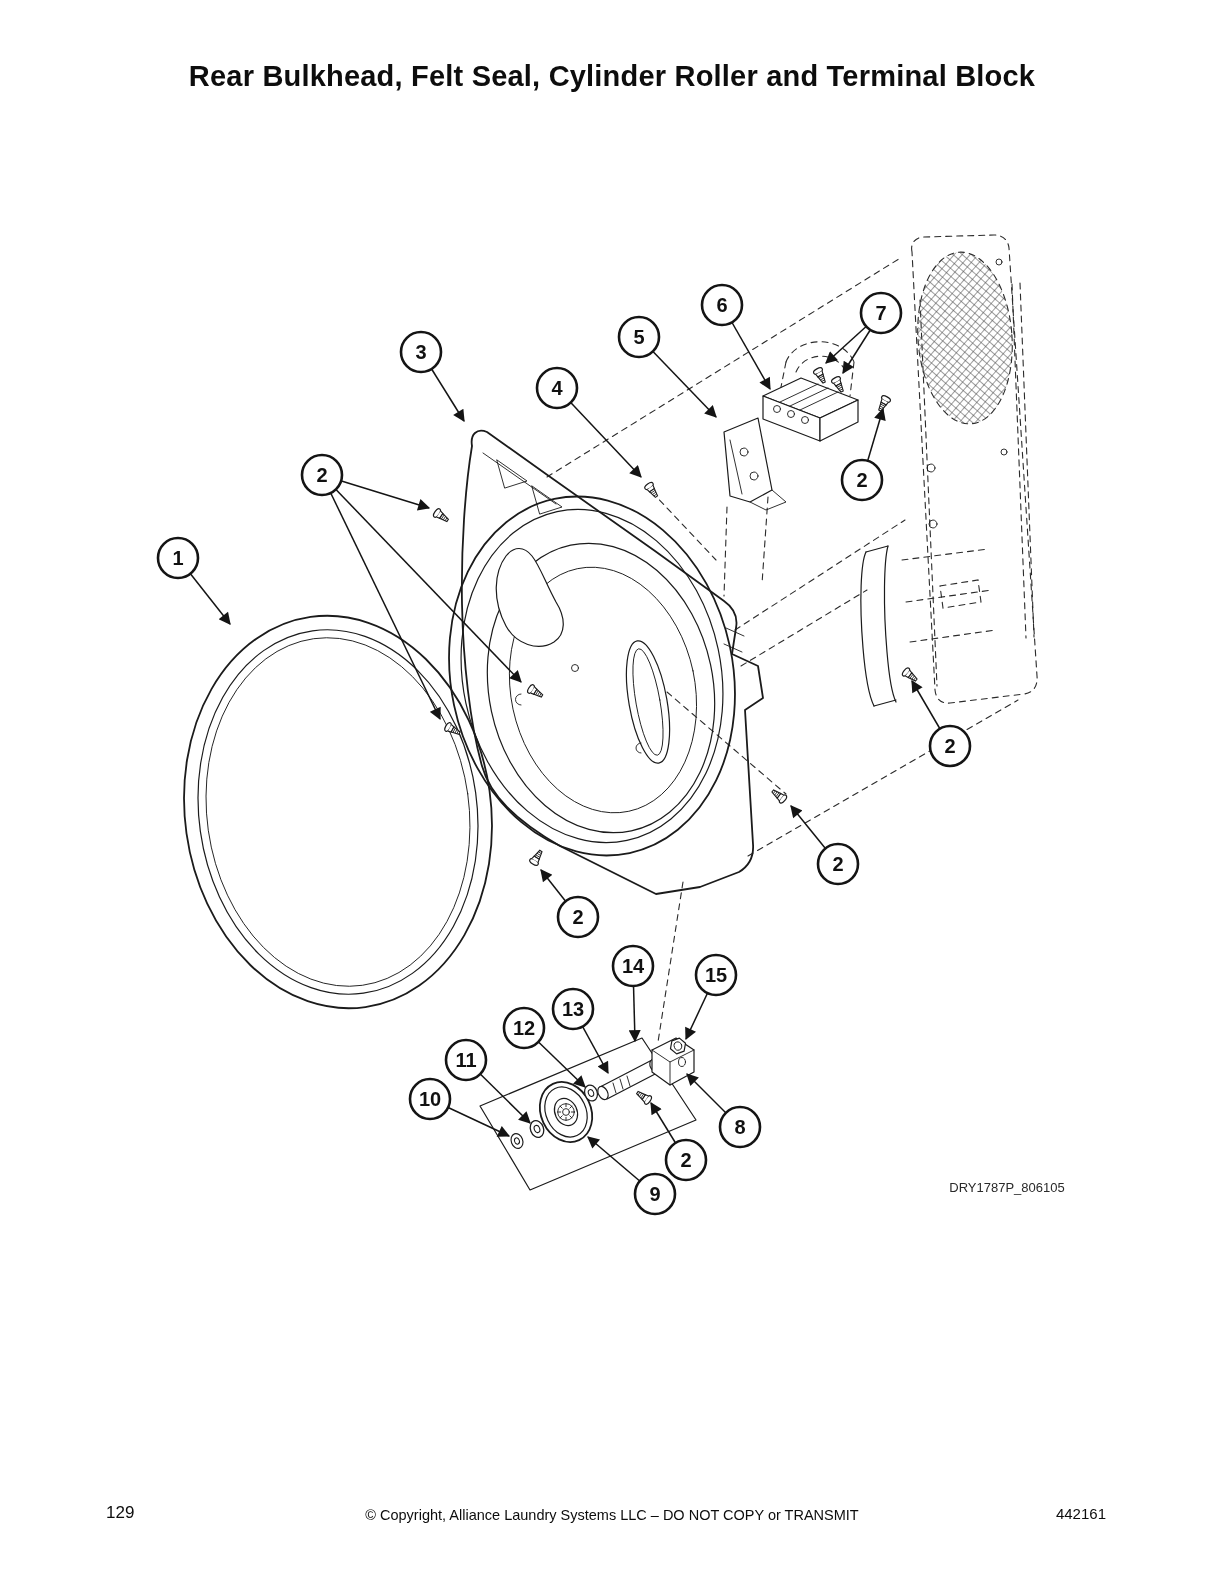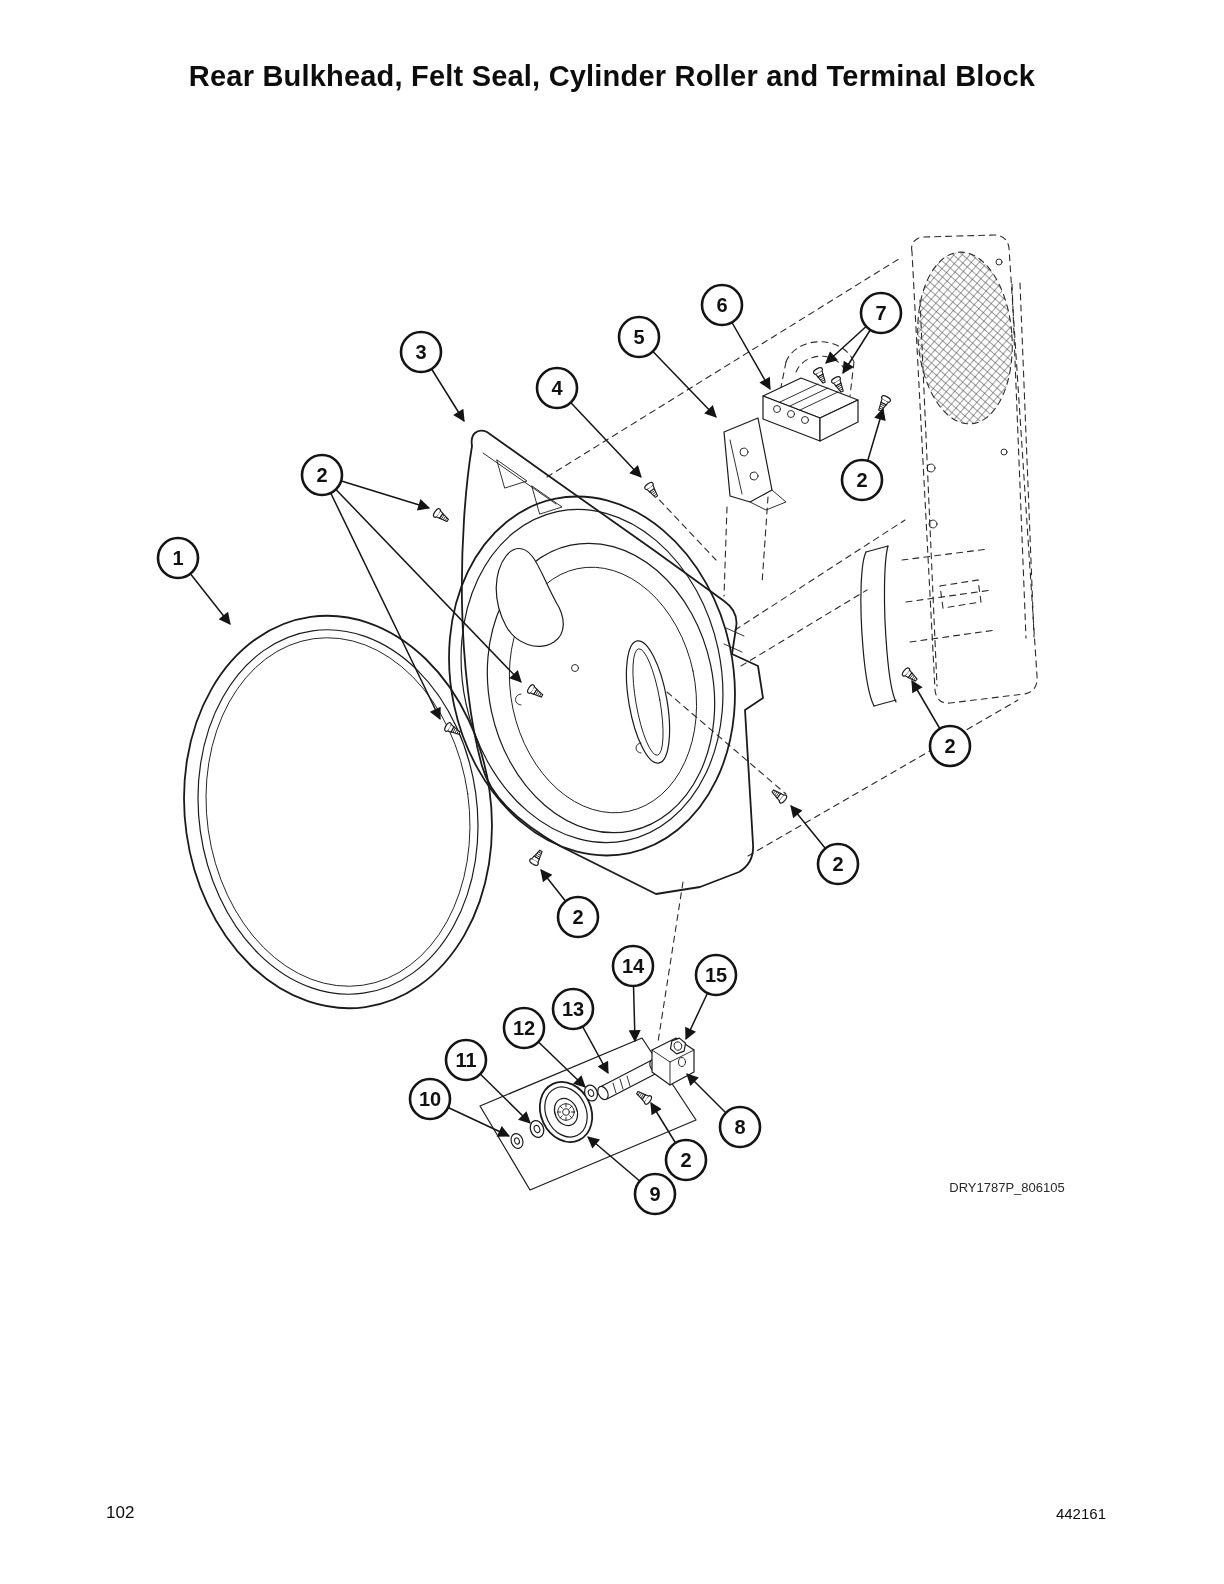--- a/index.html
+++ b/index.html
@@ -288,16 +288,17 @@
         </g>
       <g class="callout" transform="translate(655,1194)">
           <circle r="20"></circle>
           <text class="callout-num" y="7">9</text>
         </g>
     </g>
 
     <text class="fig-id" x="1007" y="1192">DRY1787P_806105</text>
   </svg>
 
-  <span class="footer-page-number">102</span>
+  <span class="footer-page-number">129</span>
+  <span class="footer-copyright">© Copyright, Alliance Laundry Systems LLC – DO NOT COPY or TRANSMIT</span>
   <span class="footer-doc-number">442161</span>
 
 </div>
 
 </body></html>

